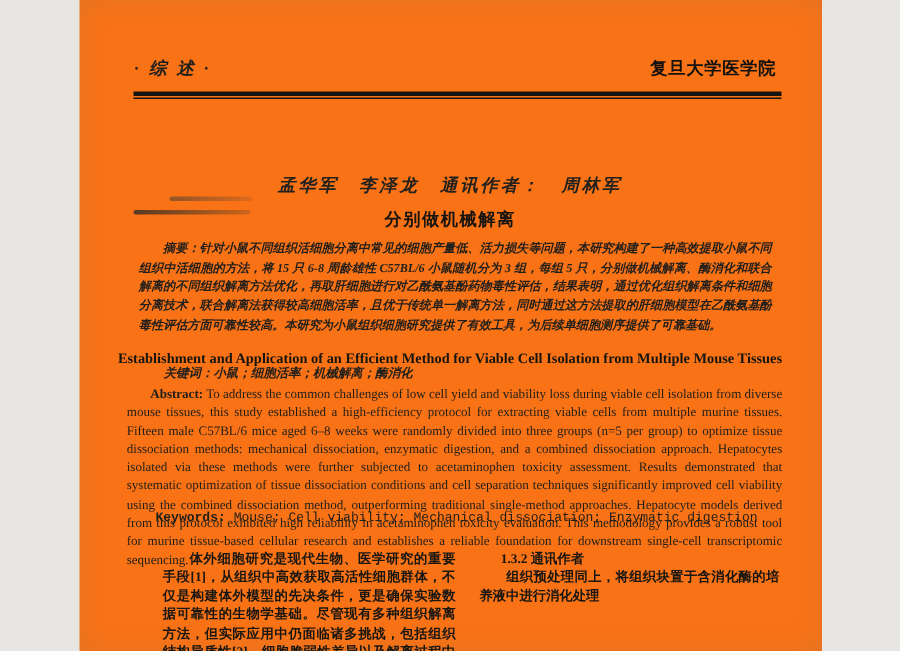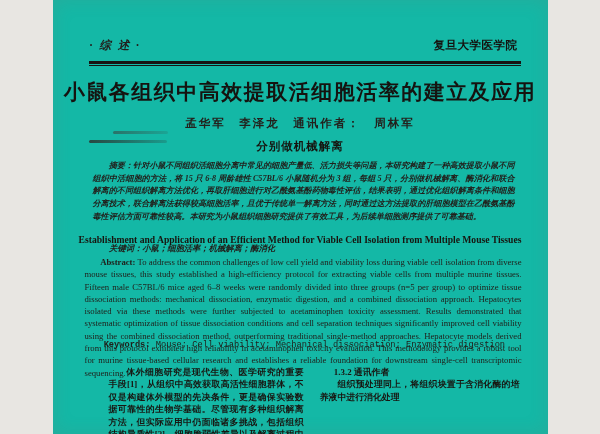--- a/index.html
+++ b/index.html
@@ -1,21 +1,21 @@
 <!DOCTYPE html>
 <html><head>
 <meta charset="utf-8">
 <style>
   * { margin:0; padding:0; box-sizing:border-box; }
   html,body { background:#e8e6e2; }
   .page {
     position:relative;
     width:495px; height:434px;
     margin:0 auto;
-    background:#14b8a6;
+    background:#f97316;
     overflow:hidden;
     color:#1d1c1a;
     box-shadow: inset 0 0 18px rgba(120,115,105,0.18);
   }
 
   
   .header {
     position:absolute; left:37px; right:30px; top:38px;
     display:flex; justify-content:space-between; align-items:flex-end;
   }
@@ -43,21 +43,21 @@
     position:absolute; left:0; right:0; top:78px;
     text-align:center;
     font-family:"Liberation Sans", sans-serif;
     font-weight:bold; font-size:21px; letter-spacing:1.5px;
     color:#151310;
   }
   .authors {
     position:absolute; left:0; right:0; top:116px;
     text-align:center;
     font-family:"Liberation Serif", serif;
-    font-weight:bold;
+    font-style:italic; font-weight:bold;
     font-size:11.5px; letter-spacing:2px; color:#23211d;
   }
   .affiliation {
     position:absolute; left:0; right:0; top:139px;
     text-align:center;
     font-family:"Liberation Sans", sans-serif;
     font-weight:bold; font-size:11.5px; letter-spacing:1px; color:#16140f;
   }
 
   
@@ -130,21 +130,20 @@
 
 <div class="page">
 
   <div class="header">
     <span class="section-label">· 综 述 ·</span>
     <span class="repo-label">复旦大学医学院</span>
   </div>
 
   <div class="rule"></div>
 
-  <div class="title-cn">小鼠各组织中高效提取活细胞活率的建立及应用</div>
 
   <div class="authors">孟华军　李泽龙　通讯作者：　周林军</div>
 
   <div class="smudge-1"></div>
   <div class="smudge-2"></div>
 
   <div class="affiliation">分别做机械解离</div>
 
   <div class="abstract-cn"><b>摘要：</b><span>针对小鼠不同组织活细胞分离中常见的细胞产量低、活力损失等问题，本研究构建了一种高效提取小鼠不同组织中活细胞的方法，将 15 只 6-8 周龄雄性 C57BL/6 小鼠随机分为 3 组，每组 5 只，分别做机械解离、酶消化和联合解离的不同组织解离方法优化，再取肝细胞进行对乙酰氨基酚药物毒性评估，结果表明，通过优化组织解离条件和细胞分离技术，联合解离法获得较高细胞活率，且优于传统单一解离方法，同时通过这方法提取的肝细胞模型在乙酰氨基酚毒性评估方面可靠性较高。本研究为小鼠组织细胞研究提供了有效工具，为后续单细胞测序提供了可靠基础。</span></div>
 

